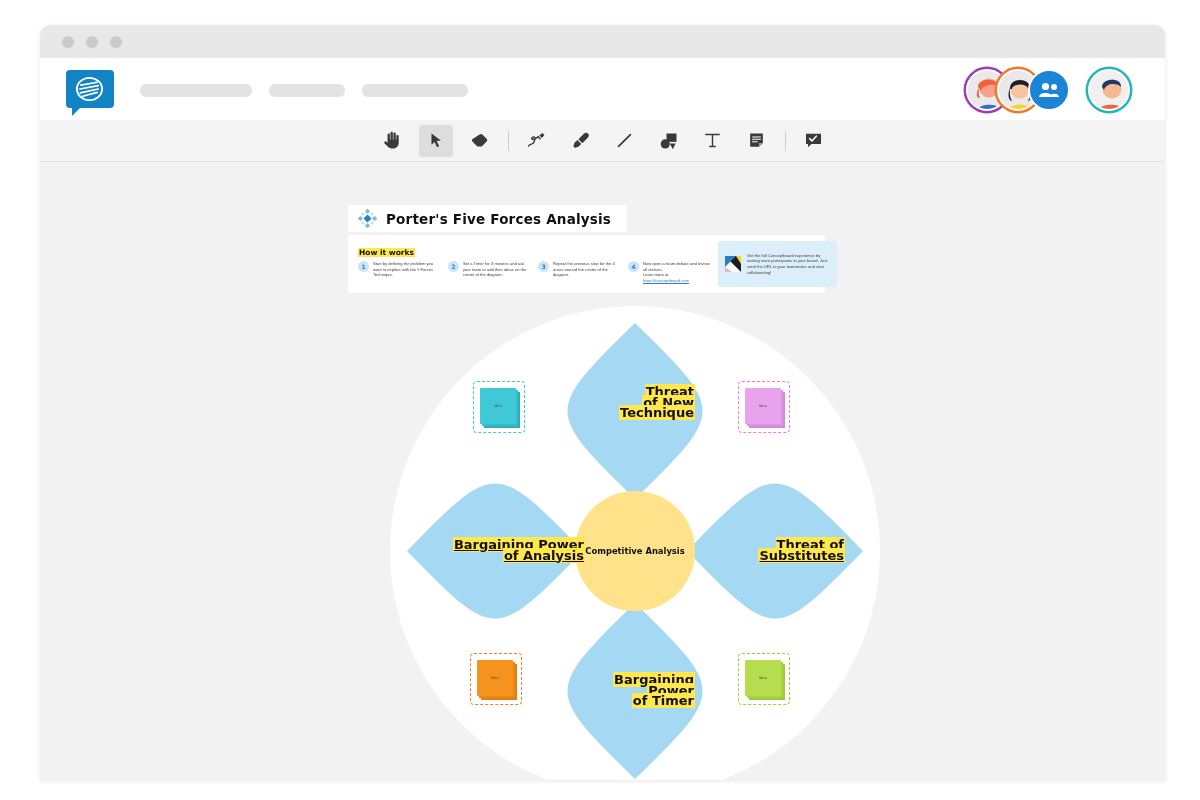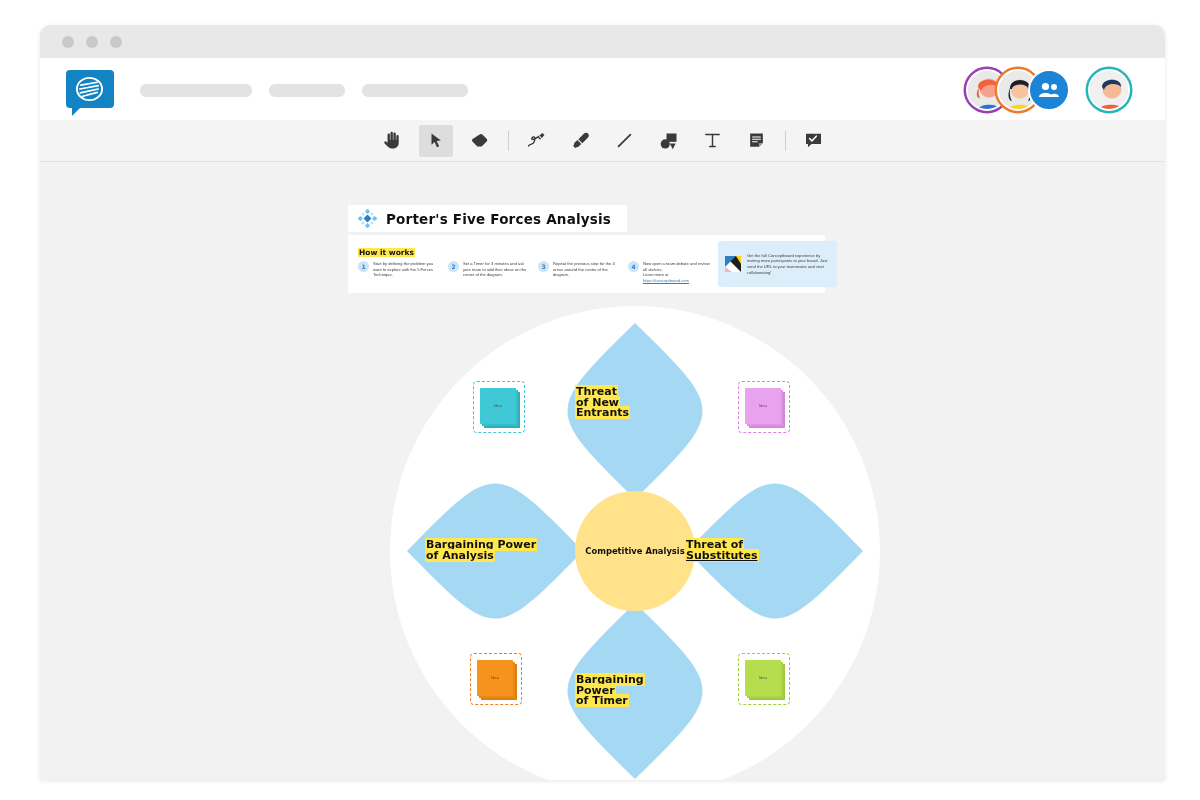--- a/index.html
+++ b/index.html
@@ -177,24 +177,24 @@
 
   
   .diagram {
     position: absolute; left: 345px; top: 138px;
     width: 500px; height: 500px;
   }
   .diagram svg { display: block; }
 
   .force-label {
     position: absolute;
-    text-align: left;
+    text-align: right;
     font-family: "DejaVu Sans", sans-serif;
     font-weight: bold;
-    font-size: 11px;
+    font-size: 13px;
     line-height: 10.5px;
     color: #111111;
     pointer-events: none;
   }
   .force-label span {
     background: #ffe74d;
     padding: 0 1px;
     box-decoration-break: clone;
     -webkit-box-decoration-break: clone;
   }
@@ -474,24 +474,24 @@
 
             <path d="M304 250 L287 238 L287 244.5 L272 244.5 L272 255.5 L287 255.5 L287 262 Z"></path>
           </g>
 
           <circle cx="250" cy="250" r="60" fill="#ffe289"></circle>
         </svg>
 
         <div class="force-label" style="left:190px; top:86px; width:120px;">
           <span>Threat</span><br>
           <span>of New</span><br>
-          <span>Entrants</span>
-        </div>
-
-        <div class="force-label" style="left:40px; top:239px; width:160px;">
+          <span>Technique</span>
+        </div>
+
+        <div class="force-label" style="left:40px; top:239px; width:160px;text-decoration:underline;">
           <span>Bargaining Power</span><br>
           <span>of Analysis</span>
         </div>
 
         <div class="force-label" style="left:300px; top:239px; width:160px;text-decoration:underline;">
           <span>Threat of</span><br>
           <span>Substitutes</span>
         </div>
 
         <div class="force-label" style="left:190px; top:374px; width:120px;">

